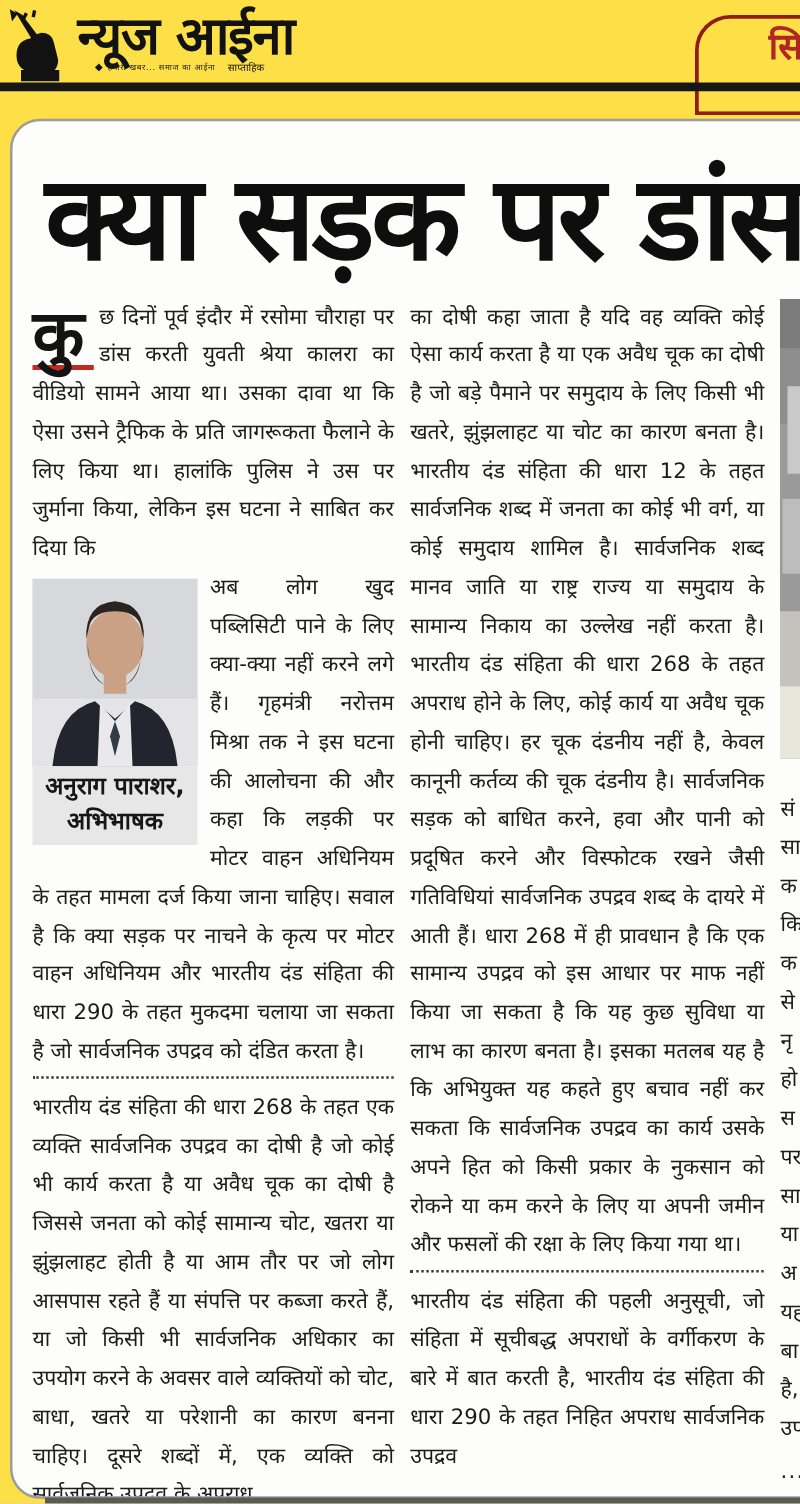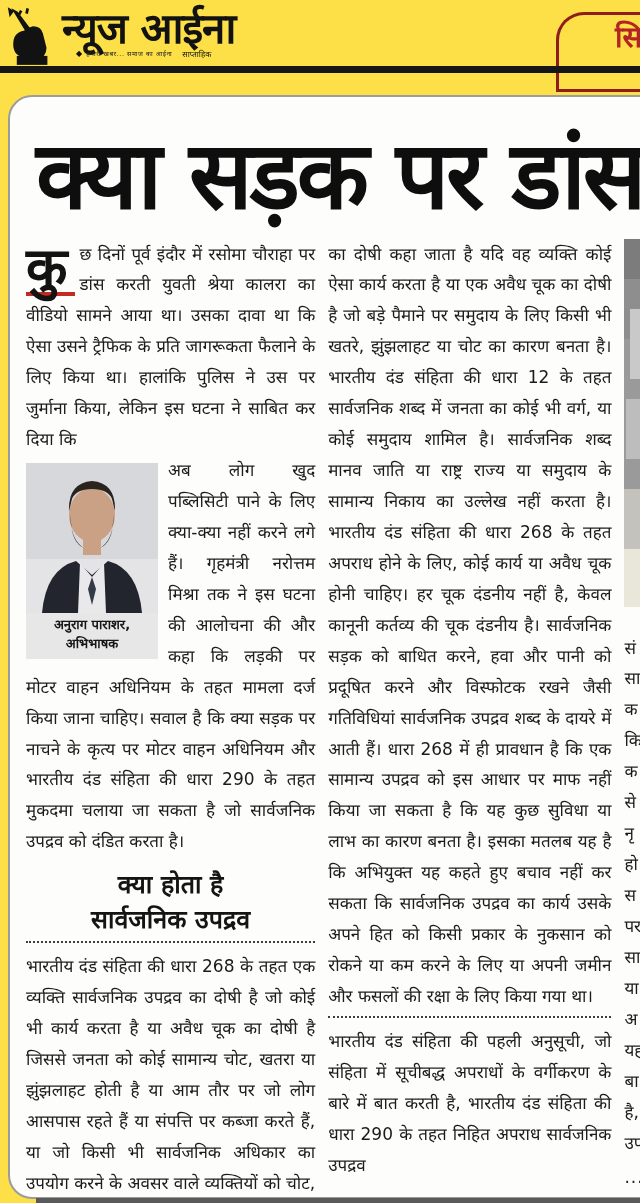--- a/index.html
+++ b/index.html
@@ -38,21 +38,21 @@
 
   p.body { font-size:17px; line-height:1.82; text-align:justify; color:#1b1b1b; }
 
   .dropcap { float:left; font-size:54px; font-weight:700; line-height:.85; color:#131313;
     padding:6px 8px 2px 0; margin-right:4px; border-bottom:4px solid #c52a22; }
 
   
   .figure { float:left; width:132px; margin:8px 10px 4px 0; }
   .figure-photo { width:132px; height:150px; display:block; background:#d9d9dc; }
   .figure-caption { background:#e7e7e7; text-align:center; padding:3px 2px 5px; }
-  .figure-caption div { font-size:13px; font-weight:700; line-height:1.45; color:#161616; }
+  .figure-caption div { font-size:19px; font-weight:700; line-height:1.45; color:#161616; }
 
   h2.subhead { font-size:25px; font-weight:700; text-align:center; line-height:1.4;
     color:#141414; margin-top:10px; }
   .dotted-rule { border:none; border-top:2px dotted #3c3c3c; margin:4px 0 8px; }
 
   .clearfix::after { content:""; display:block; clear:both; }
 
   
   .side-photo { width:44px; height:368px; display:block; }
   .fragments { margin-top:26px; font-size:17px; line-height:1.82; color:#1b1b1b; }
@@ -120,21 +120,20 @@
               </svg>
             </span>
             <figcaption class="figure-caption">
               <div>अनुराग पाराशर,</div>
               <div>अभिभाषक</div>
             </figcaption>
           </figure>
           <p class="body">अब लोग खुद पब्लिसिटी पाने के लिए क्या-क्या नहीं करने लगे हैं। गृहमंत्री नरोत्तम मिश्रा तक ने इस घटना की आलोचना की और कहा कि लड़की पर मोटर वाहन अधिनियम के तहत मामला दर्ज किया जाना चाहिए। सवाल है कि क्या सड़क पर नाचने के कृत्य पर मोटर वाहन अधिनियम और भारतीय दंड संहिता की धारा 290 के तहत मुकदमा चलाया जा सकता है जो सार्वजनिक उपद्रव को दंडित करता है।</p>
         </div>
 
-        <h2 class="subhead"><span>क्या होता है</span><br><span>सार्वजनिक उपद्रव</span></h2>
         <hr class="dotted-rule">
 
         <p class="body">भारतीय दंड संहिता की धारा 268 के तहत एक व्यक्ति सार्वजनिक उपद्रव का दोषी है जो कोई भी कार्य करता है या अवैध चूक का दोषी है जिससे जनता को कोई सामान्य चोट, खतरा या झुंझलाहट होती है या आम तौर पर जो लोग आसपास रहते हैं या संपत्ति पर कब्जा करते हैं, या जो किसी भी सार्वजनिक अधिकार का उपयोग करने के अवसर वाले व्यक्तियों को चोट, बाधा, खतरे या परेशानी का कारण बनना चाहिए। दूसरे शब्दों में, एक व्यक्ति को सार्वजनिक उपद्रव के अपराध</p>
       </div>
 
       <div class="col col-2">
         <p class="body">का दोषी कहा जाता है यदि वह व्यक्ति कोई ऐसा कार्य करता है या एक अवैध चूक का दोषी है जो बड़े पैमाने पर समुदाय के लिए किसी भी खतरे, झुंझलाहट या चोट का कारण बनता है। भारतीय दंड संहिता की धारा 12 के तहत सार्वजनिक शब्द में जनता का कोई भी वर्ग, या कोई समुदाय शामिल है। सार्वजनिक शब्द मानव जाति या राष्ट्र राज्य या समुदाय के सामान्य निकाय का उल्लेख नहीं करता है। भारतीय दंड संहिता की धारा 268 के तहत अपराध होने के लिए, कोई कार्य या अवैध चूक होनी चाहिए। हर चूक दंडनीय नहीं है, केवल कानूनी कर्तव्य की चूक दंडनीय है। सार्वजनिक सड़क को बाधित करने, हवा और पानी को प्रदूषित करने और विस्फोटक रखने जैसी गतिविधियां सार्वजनिक उपद्रव शब्द के दायरे में आती हैं। धारा 268 में ही प्रावधान है कि एक सामान्य उपद्रव को इस आधार पर माफ नहीं किया जा सकता है कि यह कुछ सुविधा या लाभ का कारण बनता है। इसका मतलब यह है कि अभियुक्त यह कहते हुए बचाव नहीं कर सकता कि सार्वजनिक उपद्रव का कार्य उसके अपने हित को किसी प्रकार के नुकसान को रोकने या कम करने के लिए या अपनी जमीन और फसलों की रक्षा के लिए किया गया था।</p>
 
         <hr class="dotted-rule">
 

